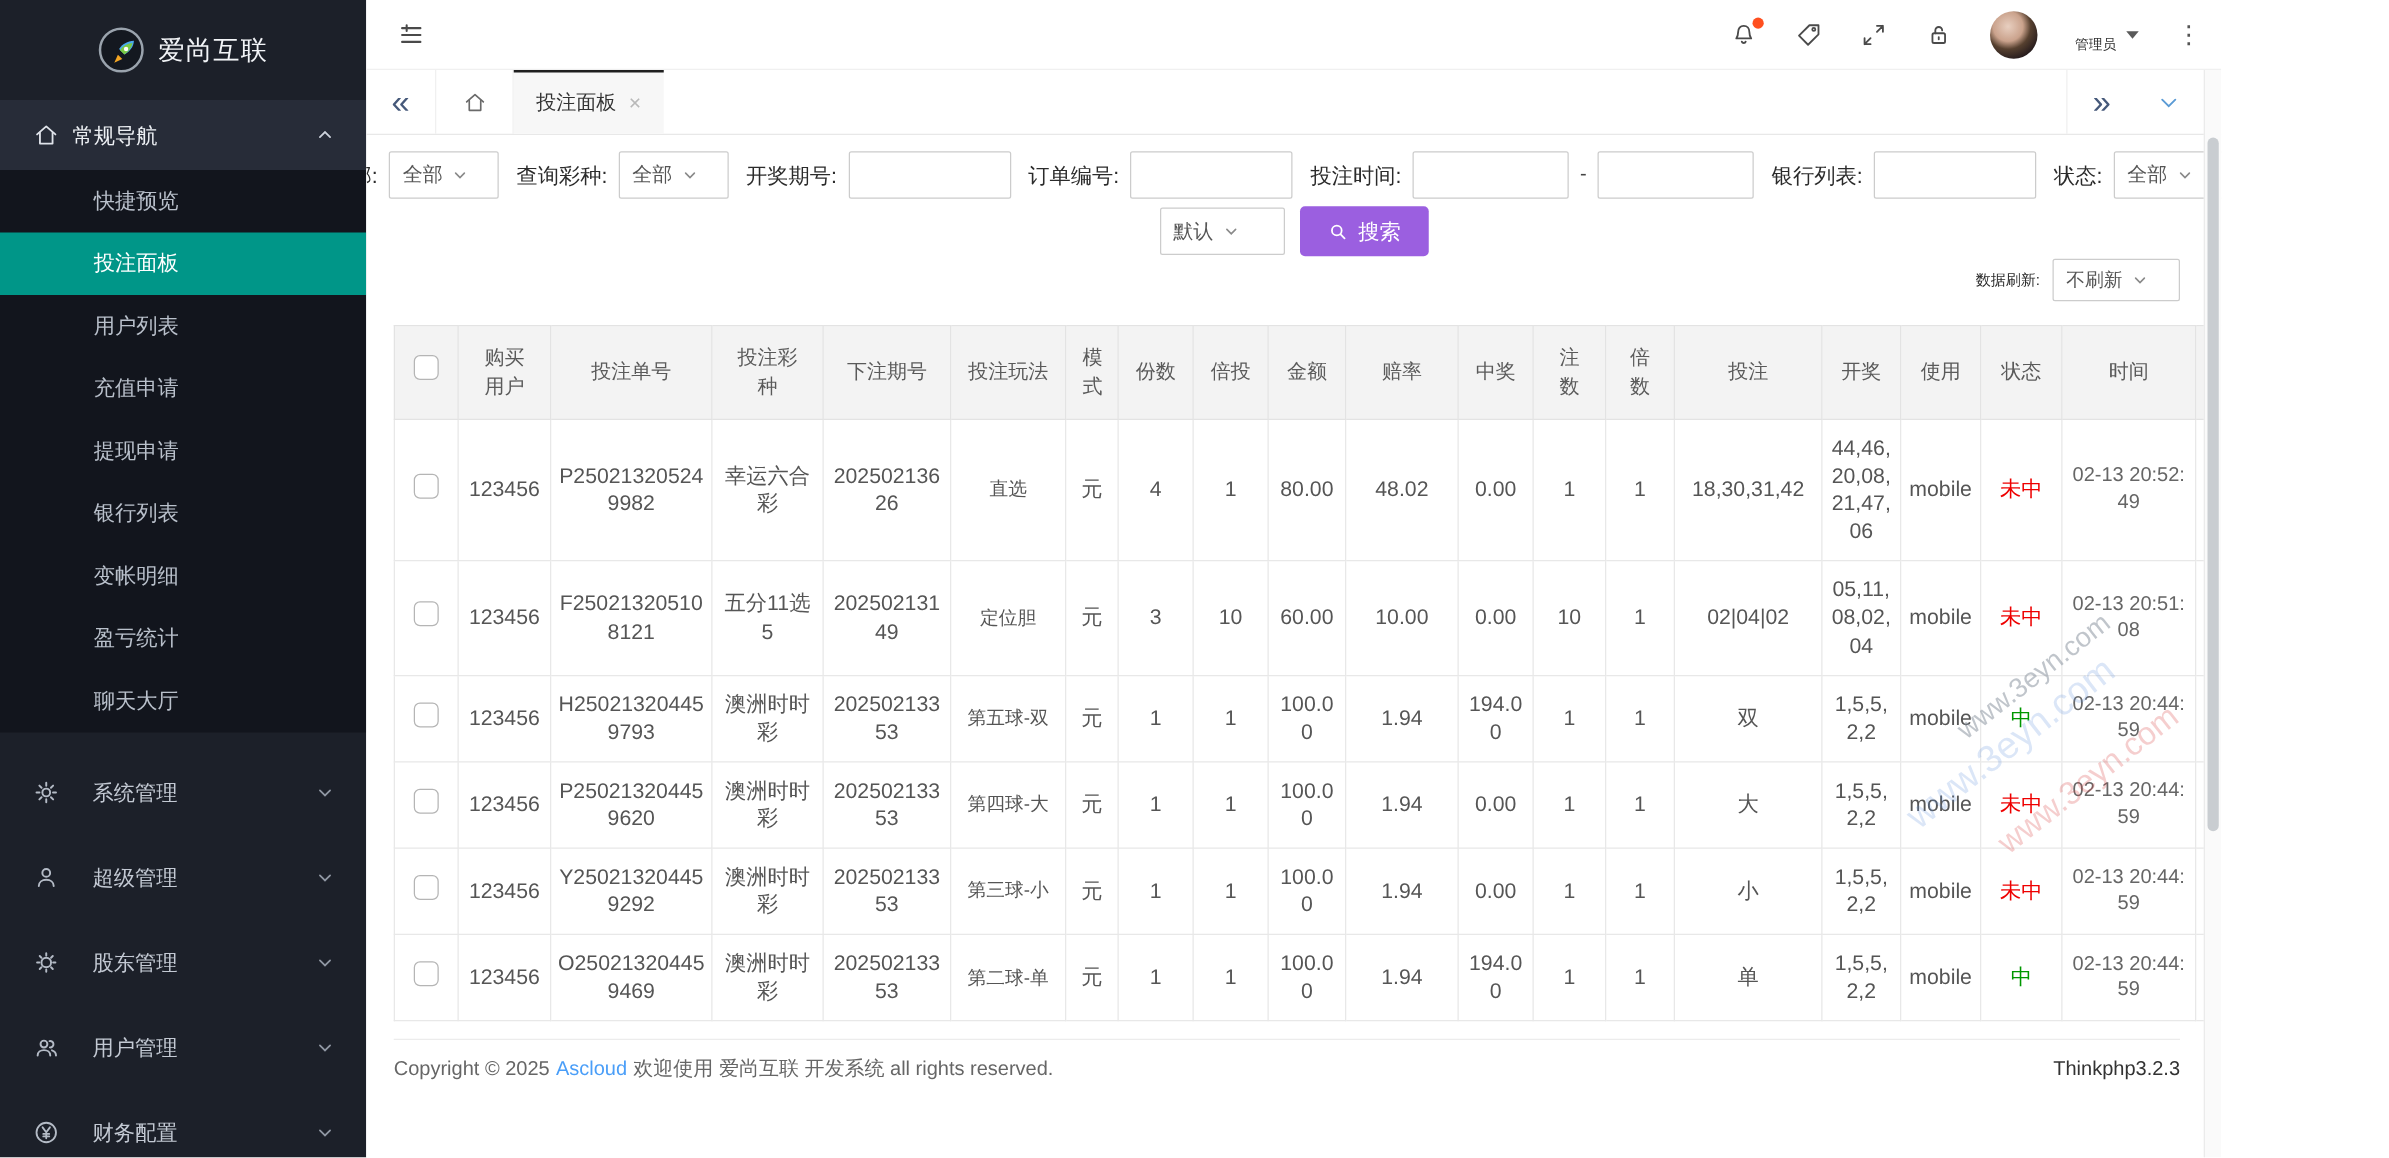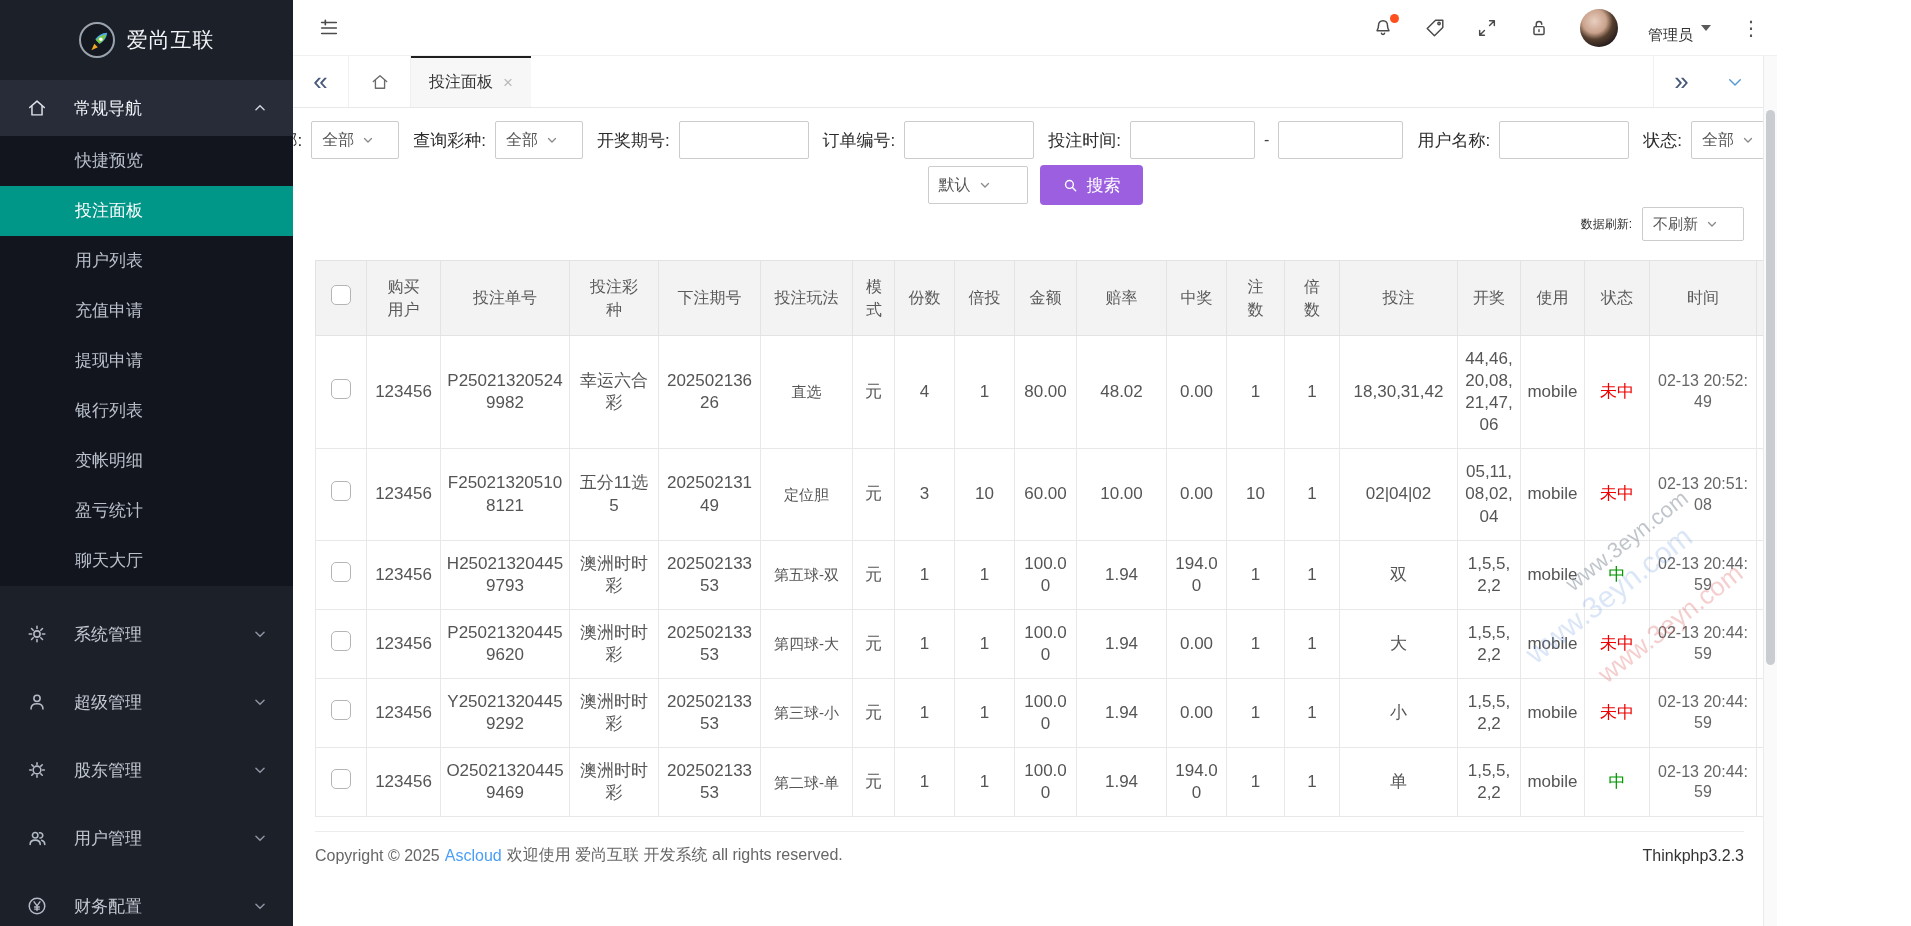--- a/index.html
+++ b/index.html
@@ -8,21 +8,21 @@
   .app { position:relative; width:1777px; height:926px; overflow:hidden; }
 
   
   .sidebar { position:absolute; left:0; top:0; width:293px; height:926px; background:#1c2029; overflow:hidden; }
   .logo-row { height:80px; display:flex; align-items:center; justify-content:center; gap:12px; }
   .logo-badge { width:36px; height:36px; border-radius:50%; border:2px solid #9aa3ad; position:relative; overflow:hidden; background:#141820; }
   .logo-badge svg { position:absolute; left:4px; top:4px; }
   .logo-text { color:#f2f4f7; font-size:21px; letter-spacing:1px; }
   .side-section { height:56px; background:#272c38; display:flex; align-items:center; padding:0 26px; cursor:pointer; }
   .side-section .s-icon { width:22px; height:22px; color:#dfe3ea; }
-  .side-section .s-label { color:#eef1f5; font-size:17px; margin-left:26px; }
+  .side-section .s-label { color:#eef1f5; font-size:17px; margin-left:10px; }
   .side-section .s-chev { margin-left:auto; color:#cdd3dc; }
   .submenu { background:#12151d; }
   .side-item { height:50px; line-height:50px; padding-left:75px; color:#b9c0cb; font-size:17px; cursor:pointer; }
   .side-item.active { background:#009688; color:#ffffff; }
   .groups { margin-top:14px; }
   .side-group { height:68px; display:flex; align-items:center; padding:0 26px; cursor:pointer; }
   .side-group .g-icon { width:22px; height:22px; color:#b4bbc6; }
   .side-group .g-label { color:#c3c9d3; font-size:17px; margin-left:26px; }
   .side-group .g-chev { margin-left:auto; color:#8f96a2; }
   .g-chev svg, .s-chev svg { display:block; }
@@ -30,21 +30,21 @@
   
   .main { position:absolute; left:293px; top:0; right:0; bottom:0; background:#fff; }
 
   .topbar { height:56px; border-bottom:1px solid #f0f0f0; display:flex; align-items:center; padding:0 16px 0 25px; }
   .tb-icon { width:22px; height:22px; color:#4a4a4a; cursor:pointer; }
   .tb-right { margin-left:auto; display:flex; align-items:center; gap:30px; }
   .bell-wrap { position:relative; }
   .bell-dot { position:absolute; top:-3px; right:-5px; width:9px; height:9px; border-radius:50%; background:#ff4f1f; }
   .avatar { width:38px; height:38px; border-radius:50%; background:radial-gradient(circle at 38% 32%, #e8cfc0 0%, #caa28c 34%, #56402f 52%, #241a1c 78%); cursor:pointer; }
   .user-drop { display:flex; align-items:center; gap:8px; cursor:pointer; }
-  .user-name { font-size:15px; color:#333;margin-top:16px; }
+  .user-name { font-size:11px; color:#333;margin-top:16px; }
   .caret-down { width:0; height:0; border-left:5px solid transparent; border-right:5px solid transparent; border-top:6px solid #5a5a5a; }
   .kebab { font-size:20px; color:#555; cursor:pointer; letter-spacing:0; line-height:1; }
 
   .tabbar { height:52px; border-bottom:1px solid #e8e8e8; display:flex; align-items:stretch; }
   .tb-cell { display:flex; align-items:center; justify-content:center; cursor:pointer; }
   .chev2 { font-size:26px; color:#46597a; width:56px; border-right:1px solid #f0f0f0; }
   .chev2.right { border-right:none; border-left:1px solid #f0f0f0; }
   .home-cell { width:62px; border-right:1px solid #f0f0f0; color:#6a6a6a; }
   .tab-active { background:#f7f7f7; border-top:2px solid #1f1f1f; padding:0 18px; gap:10px; }
   .tab-label { font-size:16px; color:#333; }
@@ -307,21 +307,21 @@
             <span class="fc-label">订单编号:</span>
             <input class="txt" style="">
           </div>
           <div class="fc">
             <span class="fc-label">投注时间:</span>
             <input class="txt range" style="">
             <span class="dash">-</span>
             <input class="txt range" style="">
           </div>
           <div class="fc">
-            <span class="fc-label">用户名称:</span>
+            <span class="fc-label">银行列表:</span>
             <input class="txt" style="">
           </div>
           <div class="fc">
             <span class="fc-label">状态:</span>
             <span class="sel sel-88">
               <span class="sel-val">全部</span>
               <span class="sel-chev">
                 <svg width="12" height="12" viewBox="0 0 24 24" fill="none" stroke="currentColor" stroke-width="2.6" stroke-linecap="round">
                   <path d="m5 9 7 7 7-7"></path>
                 </svg>

